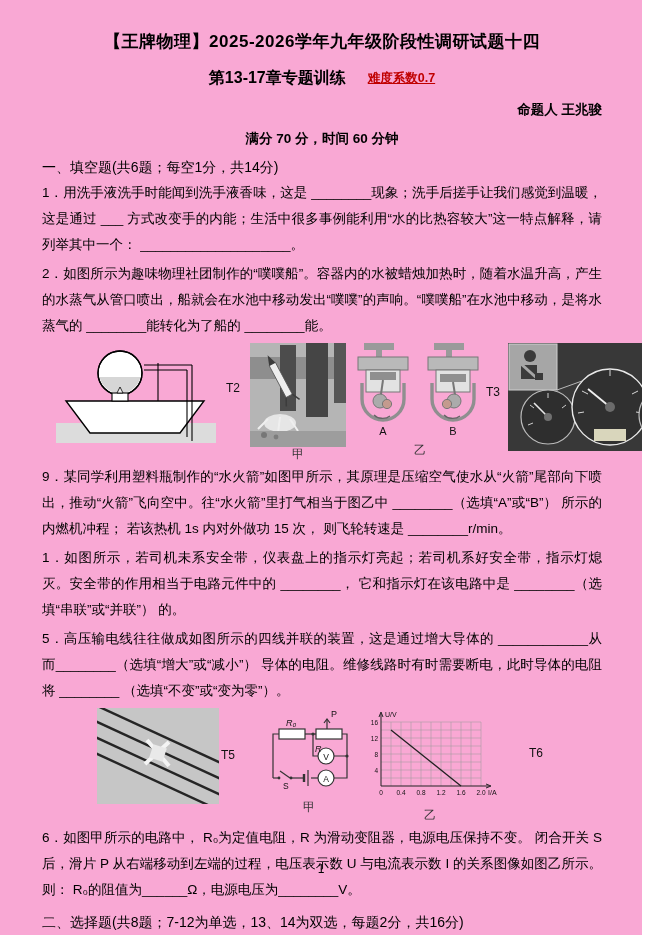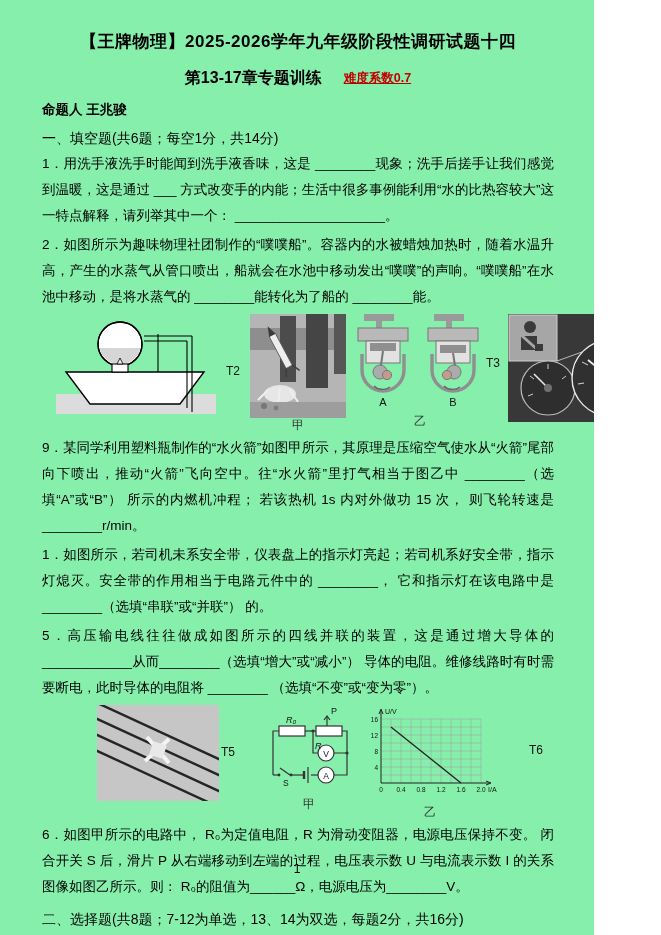--- a/index.html
+++ b/index.html
@@ -1,48 +1,49 @@
 <!DOCTYPE html>
 <html><head>
 <meta charset="utf-8">
 <style>
   * { box-sizing: border-box; margin: 0; padding: 0; }
   html,body { background:#fff; }
   .page {
     position: relative;
-    width: 594px; height: 935px;
-    background: #86efac;
+    width: 642px; height: 935px;
+    background: #f9a8d4;
     font-family: "Liberation Sans", sans-serif;
     color: #000;
     overflow: hidden;
   }
   .content { padding: 30px 40px 0 42px; }
   .title { text-align: center; font-size: 17px; font-weight: bold; letter-spacing: .5px; }
   .subtitle { text-align: center; font-size: 16px; font-weight: bold; margin-top: 15px; }
   .difficulty { color: #c00000; font-size: 12.5px; text-decoration: underline; margin-left: 22px; vertical-align: 1px; }
-  .author { text-align: left; font-size: 13.5px; font-weight: bold; margin-top: 12px; }
+  .author { text-align: right; font-size: 13.5px; font-weight: bold; margin-top: 12px; }
   .score-time { text-align: center; font-size: 13.5px; font-weight: bold; margin-top: 11px; }
   .section-heading { font-size: 14px; font-weight: normal; margin-top: 11px; }
   p.question { font-size: 13.5px; line-height: 26px; margin-top: 3px; text-align: justify; }
   .fig-row { display: flex; align-items: flex-start; margin: 4px 0 2px 12px; }
   .fig-label { font-size: 12px; color:#111; padding: 0 2px; }
   .fig-caption { text-align: center; font-size: 12px; color:#333; line-height: 14px; }
   .figure { display: flex; flex-direction: column; align-items: center; }
   svg text { font-family: "Liberation Sans", sans-serif; }
   .page-number { position: absolute; left: 0; right: 0; top: 862px; text-align: center; font-size: 12px; }
 </style>
 </head>
 <body>
 
 <div class="page">
   <div class="content">
 
     <div class="title">【王牌物理】2025-2026学年九年级阶段性调研试题十四</div>
     <div class="subtitle"><span>第13-17章专题训练</span><span class="difficulty">难度系数0.7</span></div>
     <div class="author">命题人 王兆骏</div>
+    <div class="score-time">满分 70 分，时间 60 分钟</div>
 
     <div class="section-heading">一、填空题(共6题；每空1分，共14分)</div>
     <p class="question">1．用洗手液洗手时能闻到洗手液香味，这是 ________现象；洗手后搓手让我们感觉到温暖，这是通过 ___ 方式改变手的内能；生活中很多事例能利用“水的比热容较大”这一特点解释，请列举其中一个： ____________________。</p>
     <p class="question">2．如图所示为趣味物理社团制作的“噗噗船”。容器内的水被蜡烛加热时，随着水温升高，产生的水蒸气从管口喷出，船就会在水池中移动发出“噗噗”的声响。“噗噗船”在水池中移动，是将水蒸气的 ________能转化为了船的 ________能。</p>
 
     <div class="fig-row">
       <div class="figure">
         <svg width="170" height="102" viewBox="0 0 170 102">
           <rect x="2" y="80" width="160" height="20" fill="#dcdcdc"></rect>
           <path d="M12,58 L150,58 L126,90 L36,90 Z" fill="#fff" stroke="#000" stroke-width="1.4"></path>
@@ -50,21 +51,21 @@
           <path d="M90,22 H138 M90,27 H133" stroke="#000" stroke-width="1.1" fill="none"></path>
           <line x1="138" y1="22" x2="138" y2="98" stroke="#000" stroke-width="1.1"></line>
           <line x1="133" y1="27" x2="133" y2="94" stroke="#000" stroke-width="1.1"></line>
           <circle cx="66" cy="30" r="22" fill="#fff" stroke="#000" stroke-width="1.3"></circle>
           <path d="M45.5,34 A21,21 0 0,0 86.5,34 Z" fill="#d6d6d6"></path>
           <circle cx="66" cy="30" r="22" fill="none" stroke="#000" stroke-width="1.3"></circle>
           <rect x="58" y="50" width="16" height="8" fill="#fff" stroke="#000" stroke-width="1.1"></rect>
           <path d="M66,44 L63,50 L69,50 Z" fill="#eee" stroke="#000" stroke-width="0.8"></path>
         </svg>
       </div>
-      <span class="fig-label" style="margin-top:50px">T2</span>
+      <span class="fig-label" style="margin-top:38px">T2</span>
 
       <div class="figure" style="margin-left:8px">
         <svg width="96" height="104" viewBox="0 0 96 104">
           <rect width="96" height="104" fill="#b5b5b5"></rect>
           <rect y="14" width="96" height="22" fill="#8e8e8e"></rect>
           <rect x="30" y="2" width="16" height="66" fill="#4c4c4c"></rect>
           <rect x="56" y="0" width="22" height="74" fill="#454545"></rect>
           <rect x="84" y="0" width="12" height="60" fill="#565656"></rect>
           <g transform="rotate(-28 34 42)">
             <rect x="30" y="18" width="7" height="36" fill="#ededed" stroke="#555" stroke-width="0.8"></rect>

